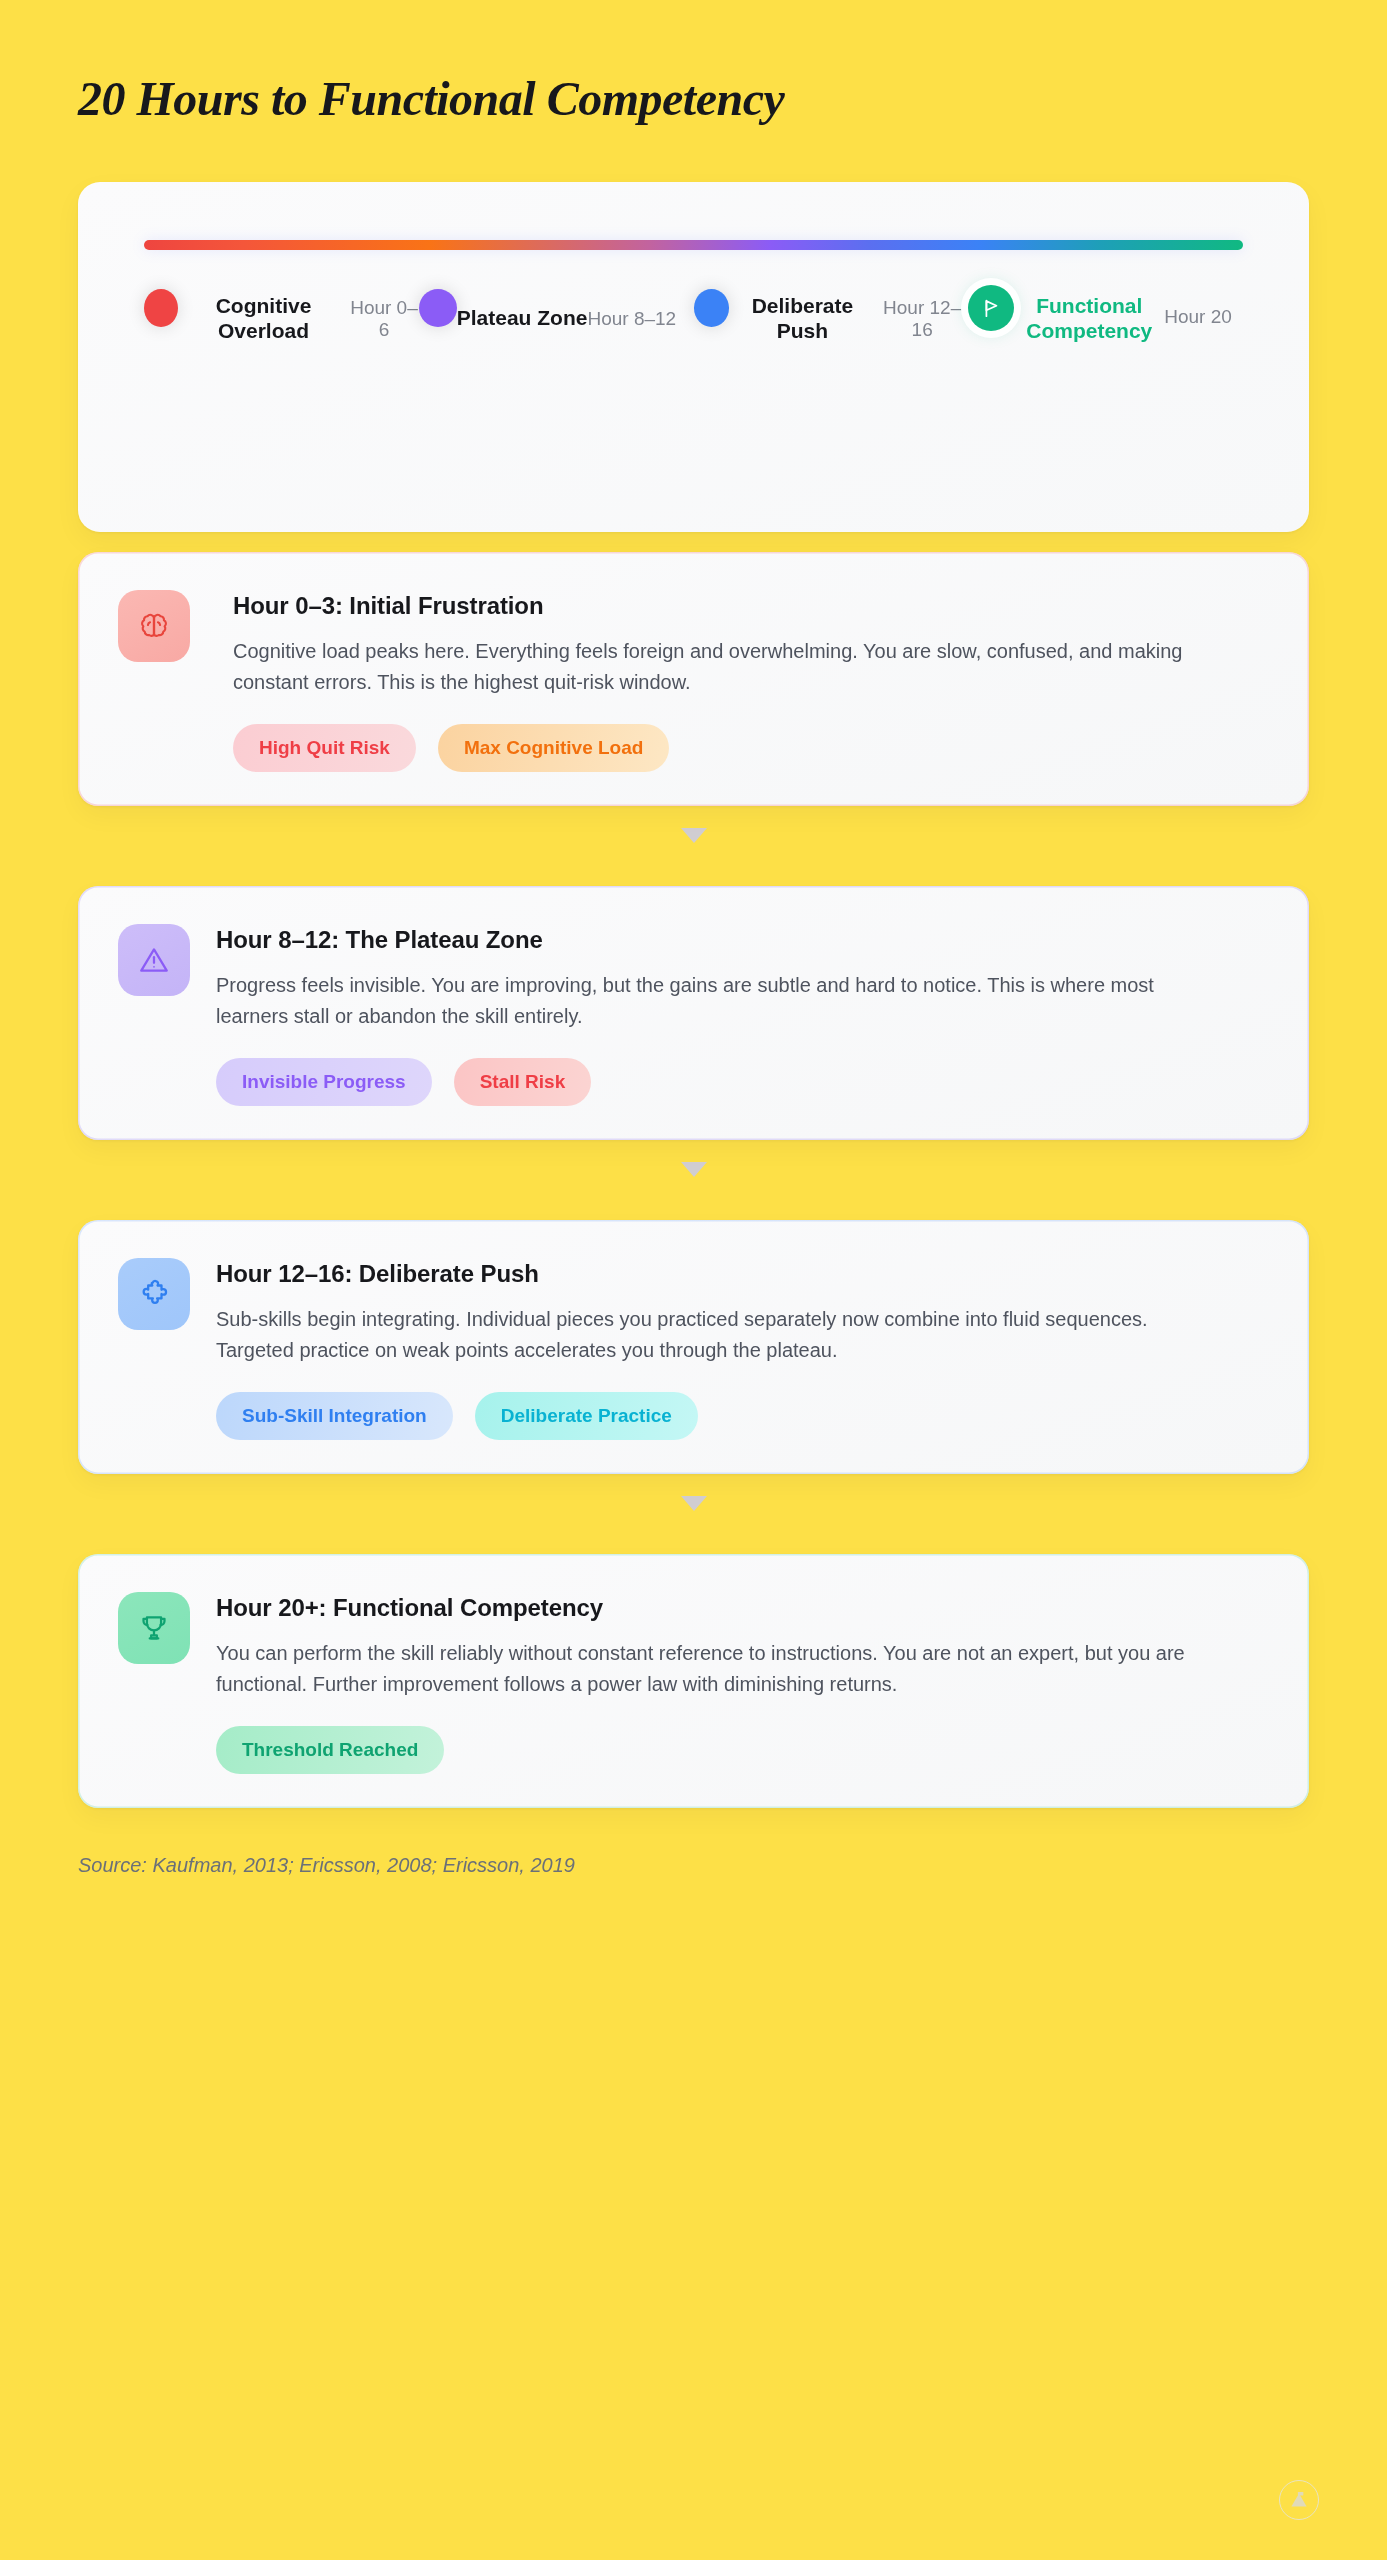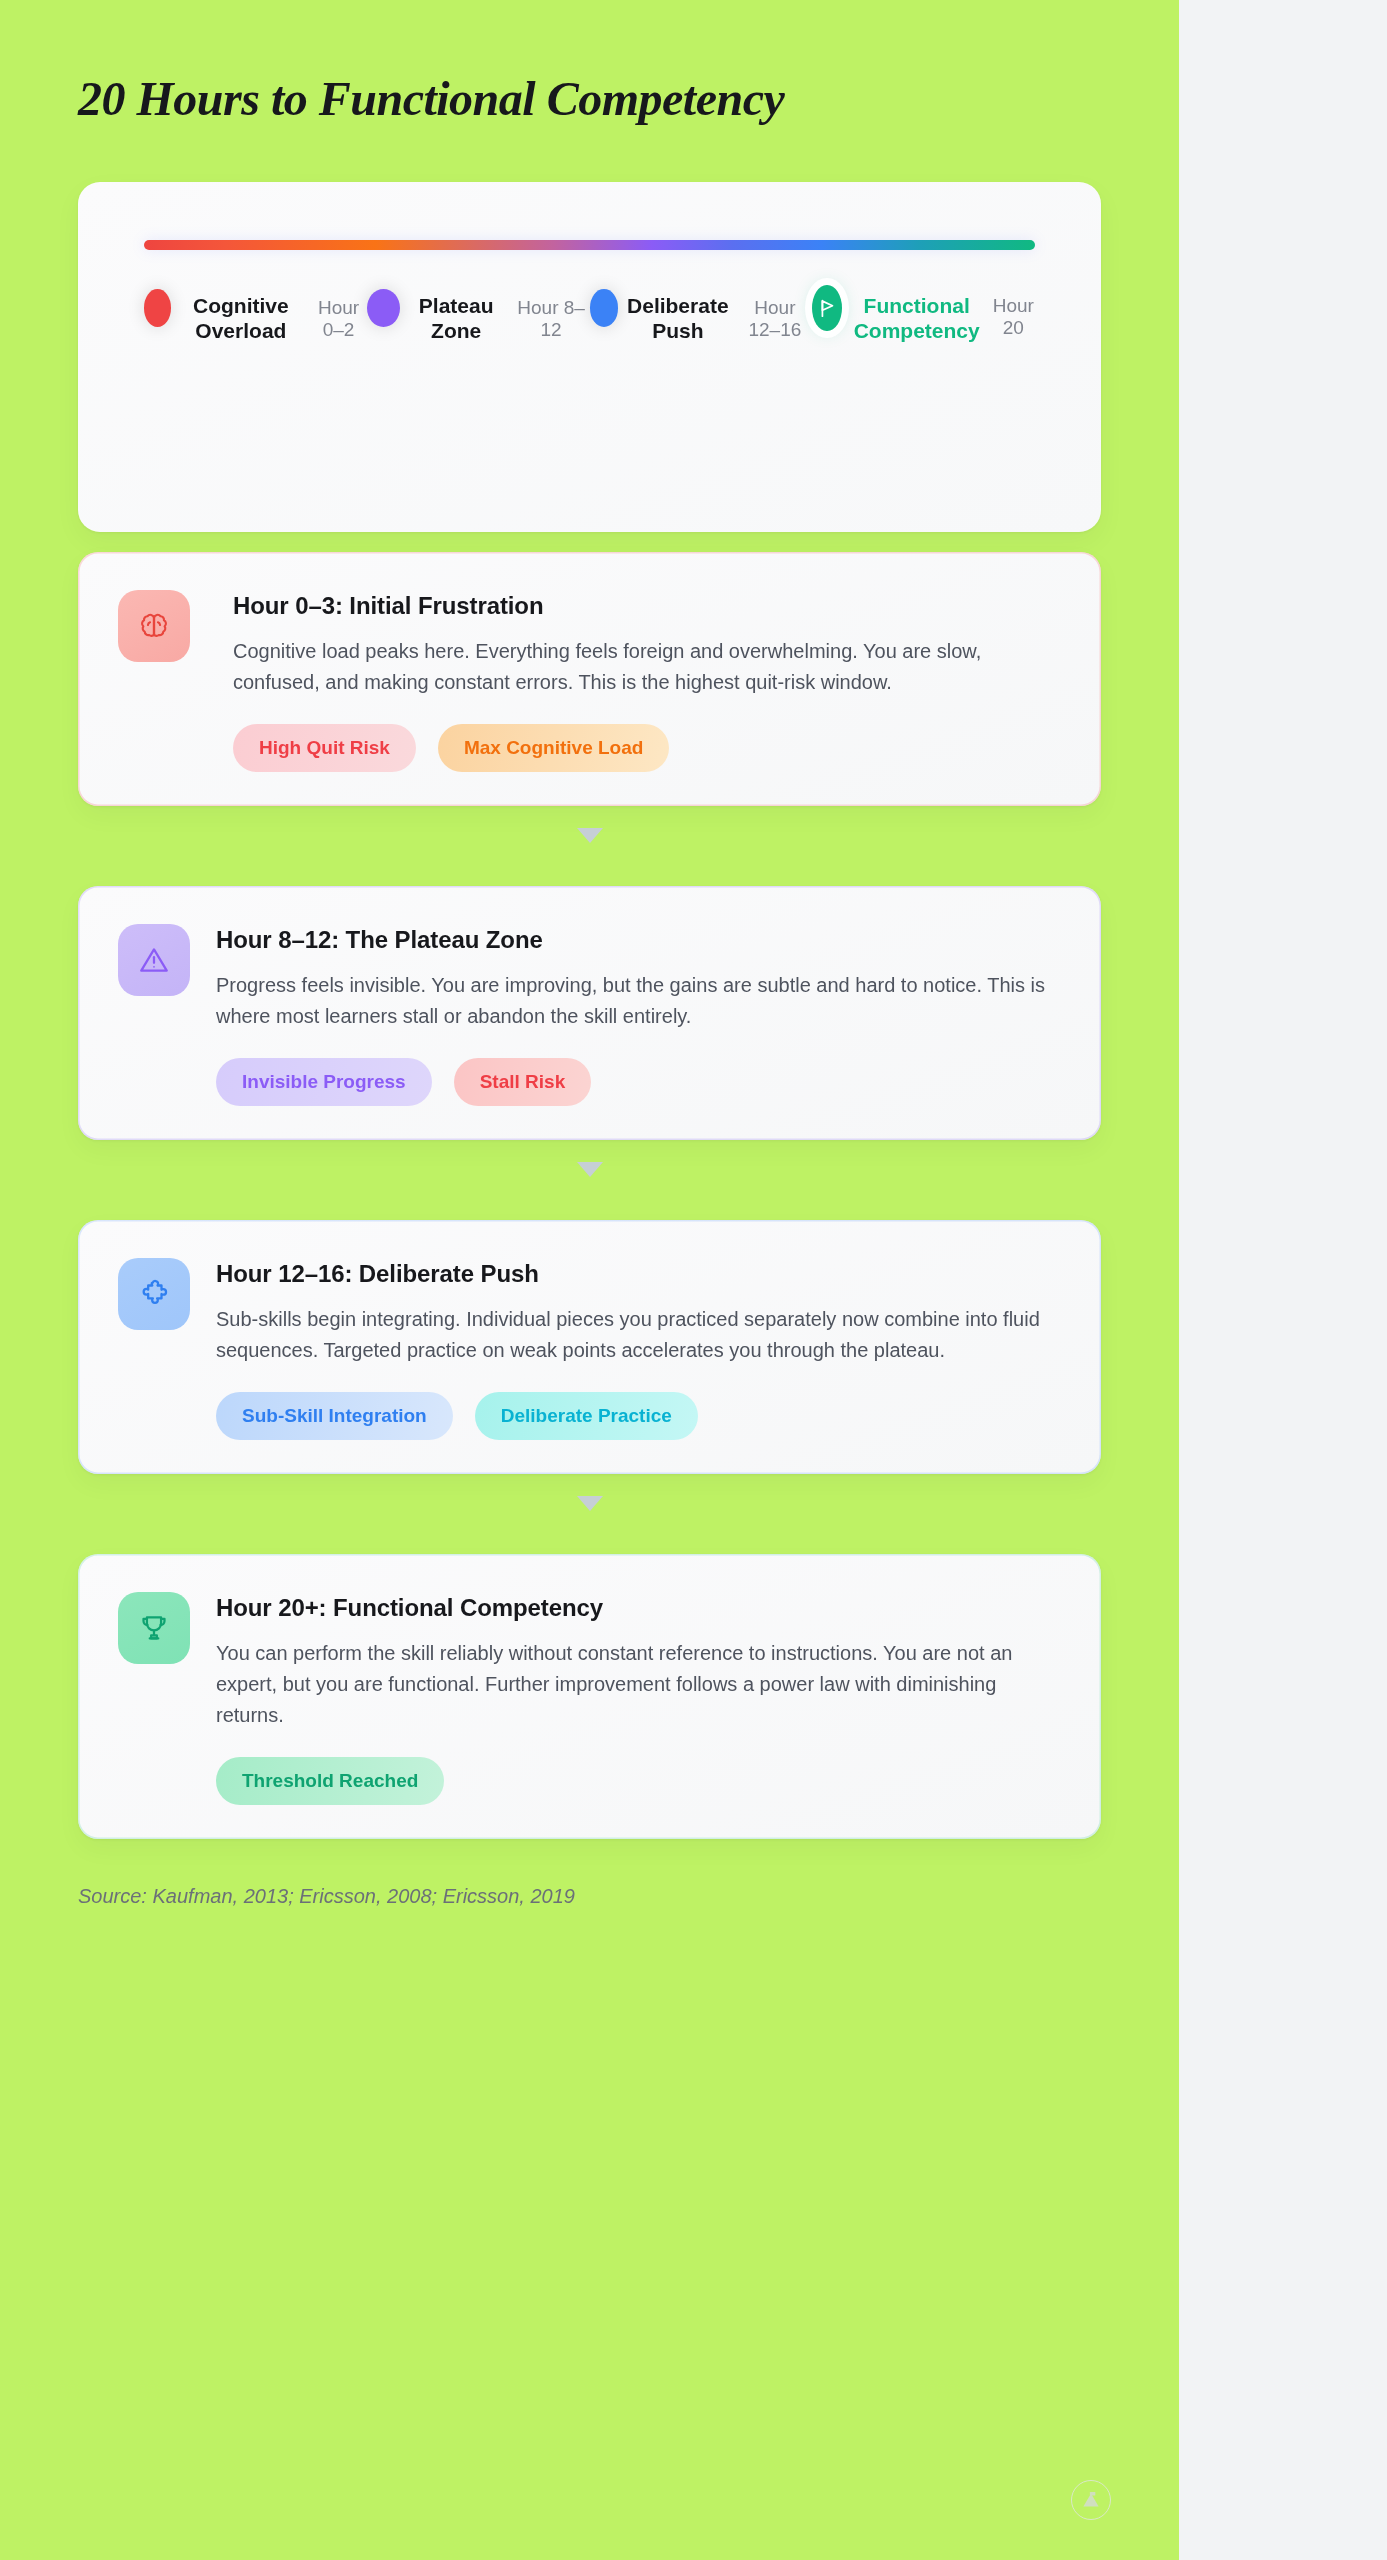--- a/index.html
+++ b/index.html
@@ -5,23 +5,23 @@
   * { box-sizing: border-box; margin: 0; padding: 0; }
   html, body {
     width: 1387px;
     height: 2560px;
     background: #f2f3f5;
     font-family: "Liberation Sans", sans-serif;
     -webkit-font-smoothing: antialiased;
   }
   .page {
     position: relative;
-    width: 1179px;
+    width: 1387px;
     height: 2560px;
-    background: #bef264;
+    background: #fde047;
     padding: 0 78px;
     overflow: hidden;
   }
 
   
   .header { padding-top: 72px; }
   .title {
     font-family: "Liberation Serif", serif;
     font-weight: bold;
     font-style: italic;
@@ -191,21 +191,21 @@
     <div class="title">20 Hours to Functional Competency</div>
   </div>
 
   <div class="timeline-card">
     <div class="track"></div>
     <div class="nodes">
 
       <div class="node">
         <div class="dot dot-glow" style="background:#ef4444;"></div>
         <div class="node-label">Cognitive Overload</div>
-        <div class="node-hours">Hour 0–2</div>
+        <div class="node-hours">Hour 0–6</div>
       </div>
 
       <div class="node">
         <div class="dot dot-glow" style="background:#8b5cf6;"></div>
         <div class="node-label">Plateau Zone</div>
         <div class="node-hours">Hour 8–12</div>
       </div>
 
       <div class="node">
         <div class="dot dot-glow" style="background:#3b82f6;"></div>

